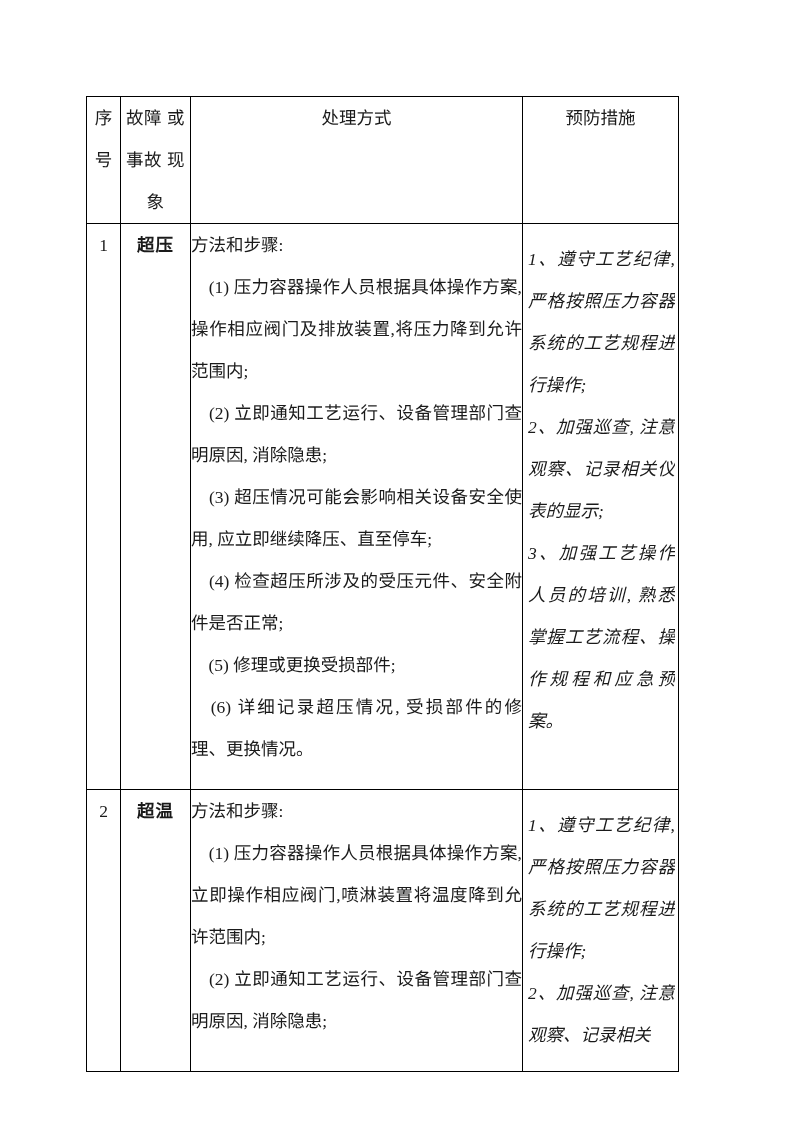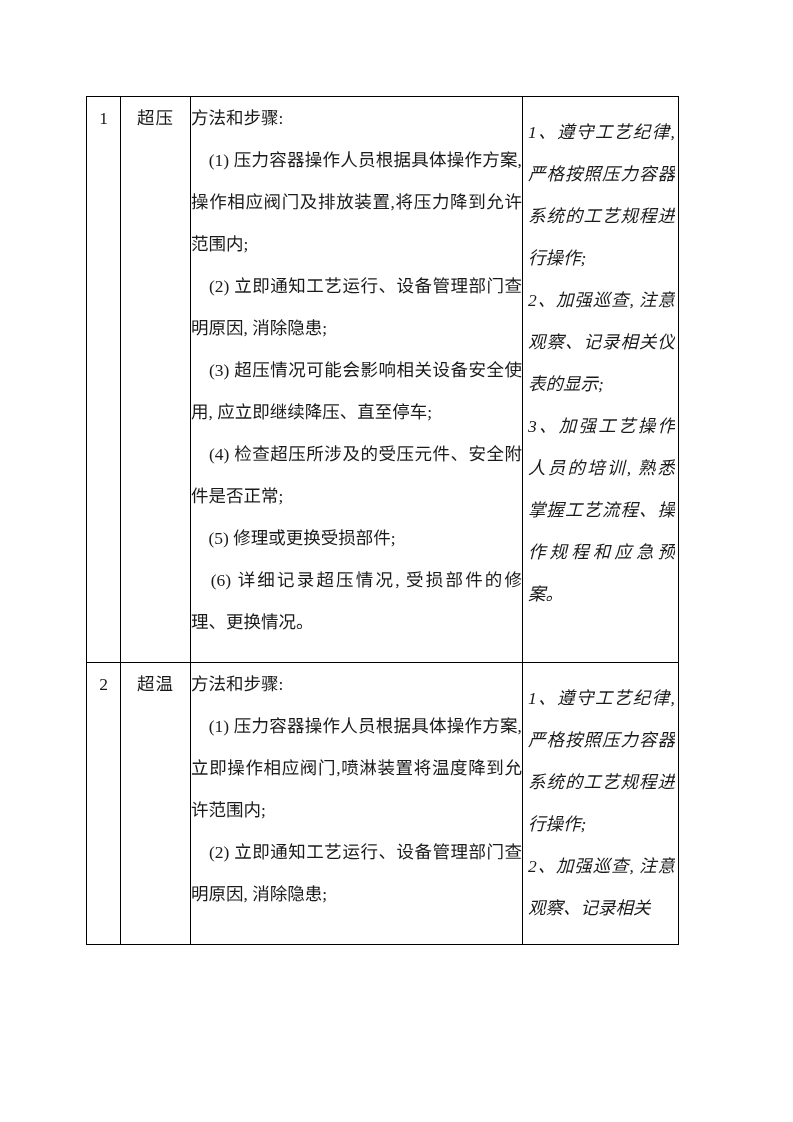--- a/index.html
+++ b/index.html
@@ -75,20 +75,21 @@
     text-align: center;
     vertical-align: middle;
     font-size: 17px;
     font-family: "Liberation Serif", "DejaVu Serif", serif;
   }
   .cell-phenom {
     text-align: center;
     vertical-align: middle;
     font-size: 17.5px;
     letter-spacing: 1px;
+    font-weight: bold;
   }
   .cell-body {
     vertical-align: top;
     padding: 14px 5px 12px 7px;
   }
   .cell-body.narrow {
     padding: 14px 3px 12px 5px;
     font-style: italic;
   }
 
@@ -119,20 +120,29 @@
 
   <table class="doc-table">
     <colgroup>
       <col class="c-seq">
       <col class="c-phenom">
       <col class="c-method">
       <col class="c-prevent">
     </colgroup>
     <tbody>
 
+      <tr class="row-header">
+        <td class="hdr-cell hdr-seq">序
+号</td>
+        <td class="hdr-cell hdr-phenom">故障
+或事故
+现象</td>
+        <td class="hdr-cell hdr-wide">处理方式</td>
+        <td class="hdr-cell hdr-wide">预防措施</td>
+      </tr>
 
       <tr class="row-1">
         <td class="cell-seq">1</td>
         <td class="cell-phenom">超压</td>
         <td class="cell-body">
           <div class="para clip">方法和步骤:
 　(1) 压力容器操作人员根据具体操作方案,操作相应阀门及排放装置,将压力降到允许范围内;
 　(2) 立即通知工艺运行、设备管理部门查明原因, 消除隐患;
 　(3) 超压情况可能会影响相关设备安全使用, 应立即继续降压、直至停车;
 　(4) 检查超压所涉及的受压元件、安全附件是否正常;

